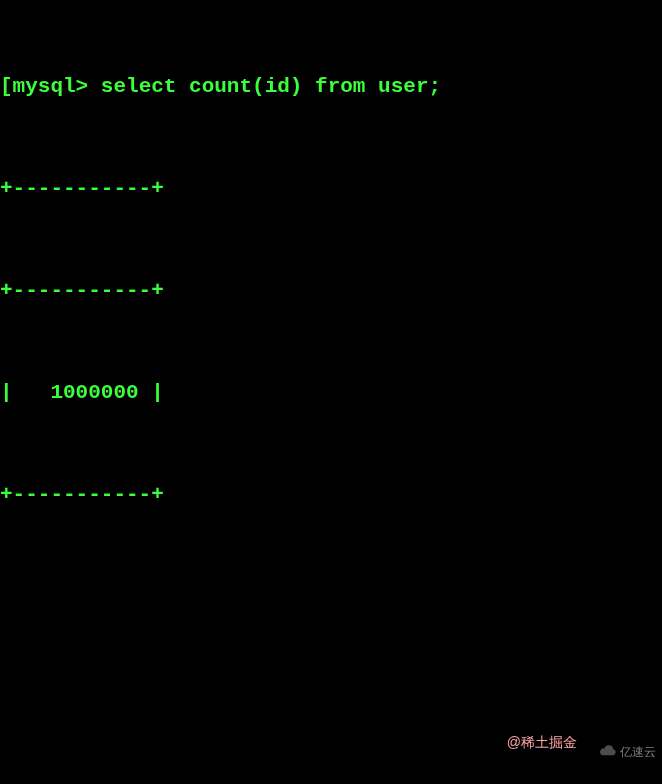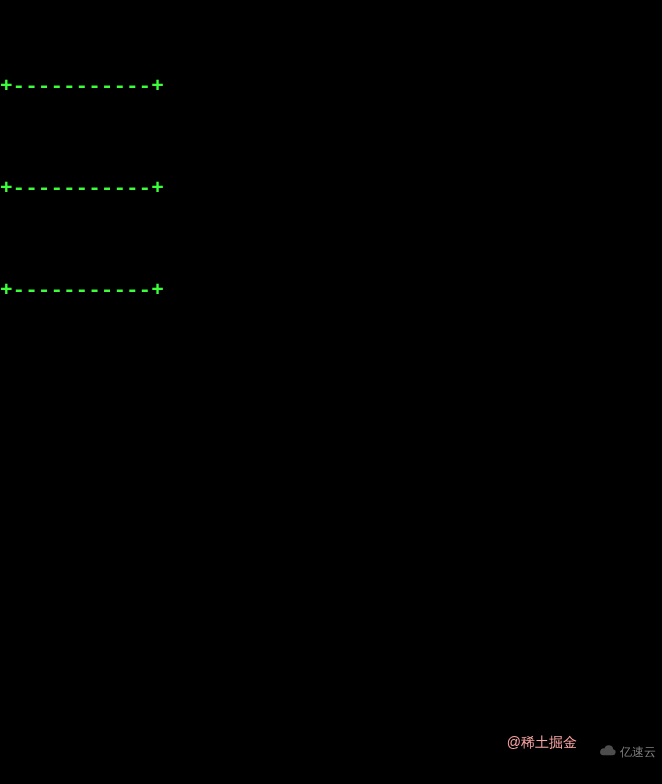--- a/index.html
+++ b/index.html
@@ -46,22 +46,24 @@
     }
     .watermark2 svg {
       width: 18px;
       height: 12px;
     }
   </style>
 </head>
 <body>
 
 <div class="terminal">
+  <span class="line"><span>[mysql&gt; </span><span>select count(id) from user;</span></span>
   <span class="line">+-----------+</span>
   <span class="line">+-----------+</span>
+  <span class="line">|   1000000 |</span>
   <span class="line">+-----------+</span>
   
   
   
   
   
   
   
   
   

